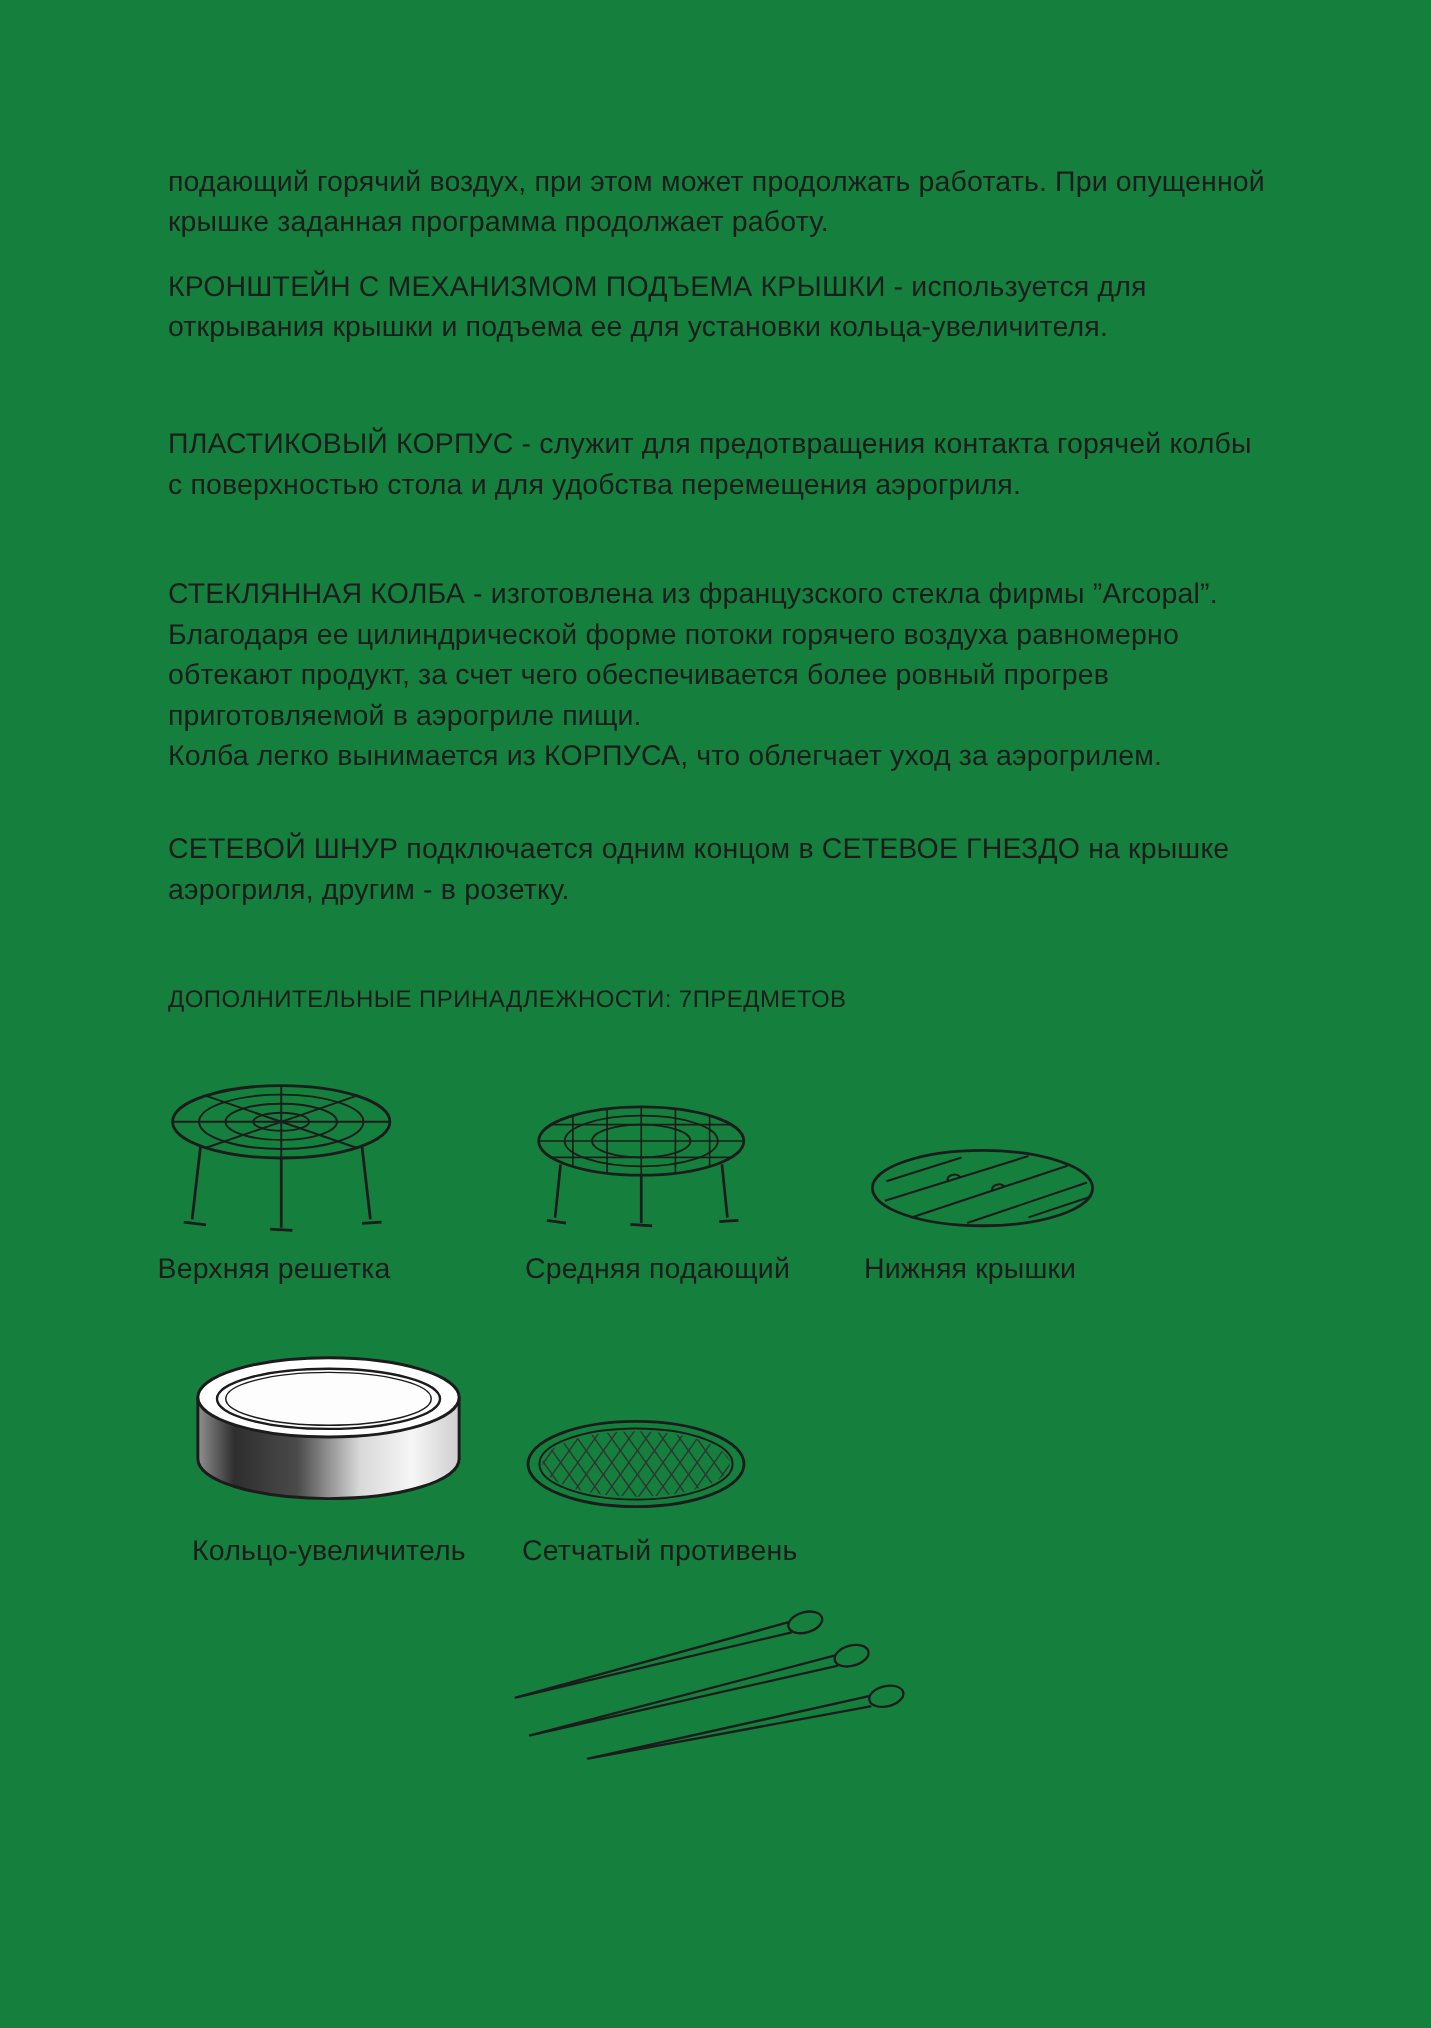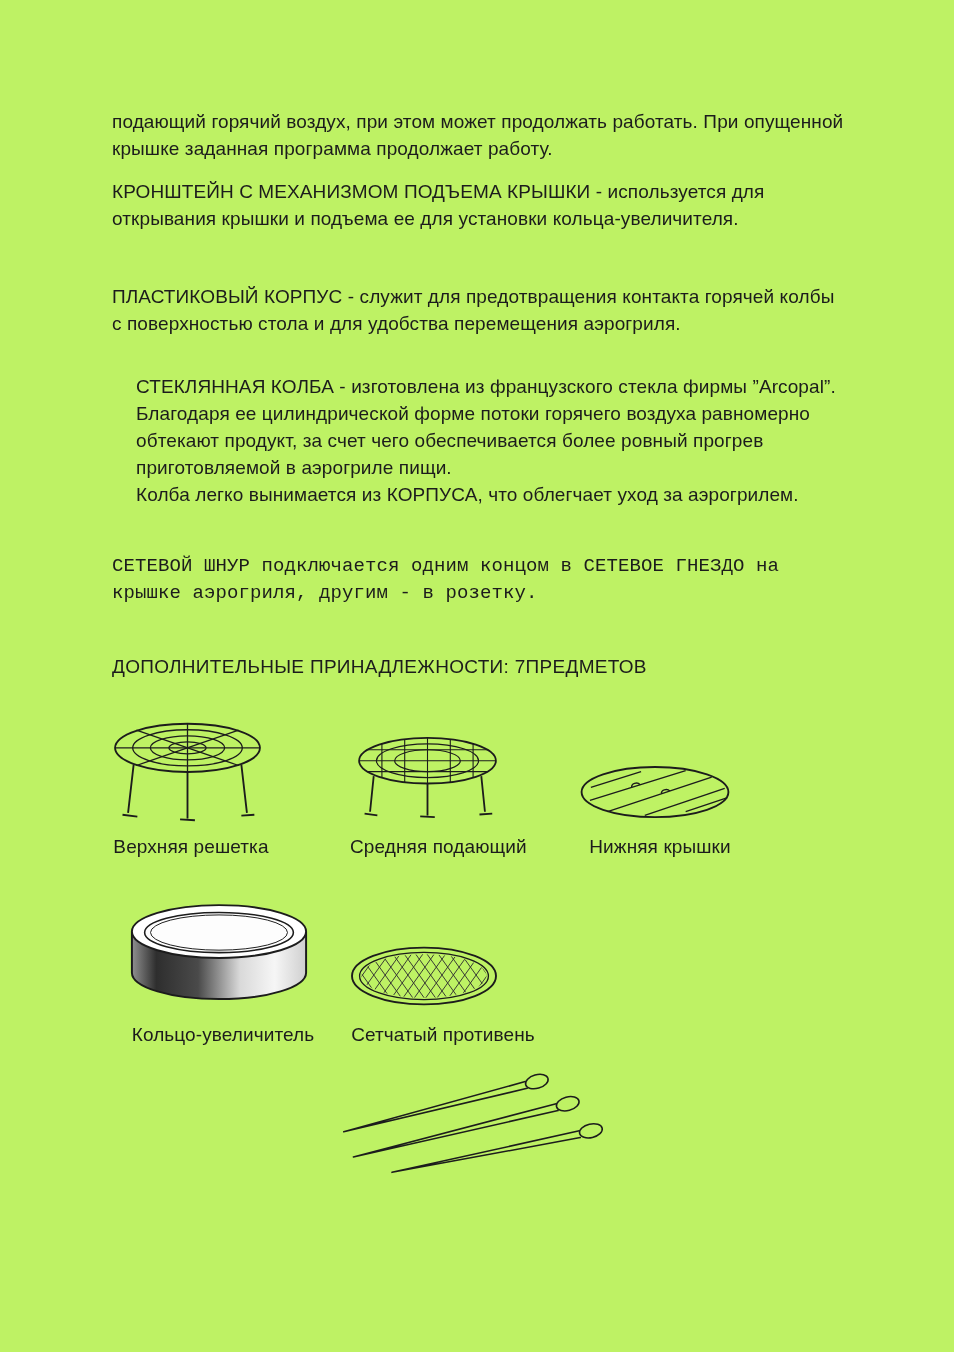--- a/index.html
+++ b/index.html
@@ -1,47 +1,47 @@
 <!DOCTYPE html>
 <html><head>
 <meta charset="utf-8">
 <style>
   html,body{margin:0;padding:0;background:#888;}
   .page{
     position:relative;
     width:954px;height:1352px;
-    background:#bef264;
+    background:#15803d;
     font-family:"Liberation Sans", sans-serif;
     color:#1c1c1c;
     overflow:hidden;
     margin:0 auto;
   }
   .para{
     position:absolute;
     left:112px;
     width:732px;
     font-size:19px;
     line-height:27px;
     letter-spacing:0.1px;
     white-space:pre-line;
   }
   .p1{top:108px;}
   .p2{top:178px;}
   .p3{top:283px;}
-  .p4{top:373px;margin-left:24px;}
-  .p5{top:553px;font-family:Liberation Mono, monospace;}
+  .p4{top:383px;}
+  .p5{top:553px;}
   .heading{
     position:absolute;
     left:112px;top:652px;
     width:780px;
-    font-size:19px;
+    font-size:16px;
     line-height:30px;
     letter-spacing:0.3px;
   }
-  .acc-item{position:absolute;text-align:center;}
+  .acc-item{position:absolute;}
   .icon-box{display:flex;align-items:flex-end;}
   .row1 .icon-box{height:104px;}
   .row2 .icon-box{height:116px;}
   .acc-label{
     font-size:19px;
     letter-spacing:0.1px;
     margin-top:12px;
     white-space:nowrap;
   }
   .it1{left:105px;top:720px;width:172px;}

